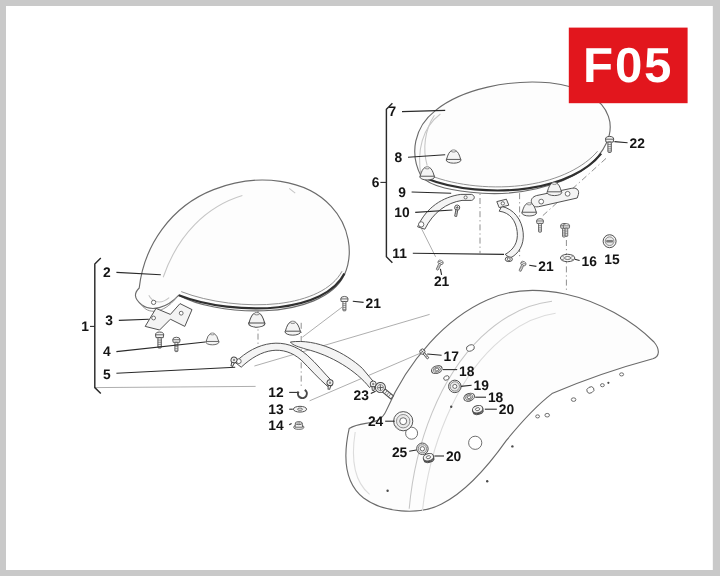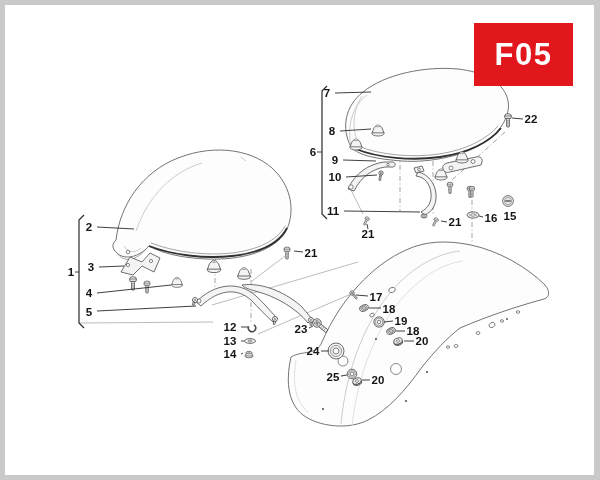--- a/index.html
+++ b/index.html
@@ -9,21 +9,21 @@
     font-family:"Liberation Sans", sans-serif;
   }
   #page{
     position:absolute;left:5px;top:5px;width:589px;height:470px;
     background:#ffffff;
   }
   #diagram-svg{position:absolute;left:0;top:0;width:600px;height:480px;}
   #page-code-badge{
     position:absolute;left:474px;top:23px;width:99px;height:63px;
     display:flex;align-items:center;justify-content:center;
-    font-weight:bold;font-size:31px;letter-spacing:1.5px;
+    font-weight:bold;font-size:41px;letter-spacing:1.5px;
     background:#e2161d;color:#fff;
   }
   
   .callout{font:bold 11.5px "Liberation Sans",sans-serif;fill:#141414;text-anchor:middle;}
   .leader{stroke:#2a2a2a;stroke-width:0.9;fill:none;}
   .brace{stroke:#2a2a2a;stroke-width:1.2;fill:none;}
   .axis{stroke:#8a8a8a;stroke-width:0.8;stroke-dasharray:5 2.5 1 2.5;fill:none;}
   .thin{stroke:#9f9f9f;stroke-width:0.7;fill:none;}
   .part{fill:#fdfdfd;stroke:#6b6b6b;stroke-width:0.95;}
   .part-lt{fill:none;stroke:#c6c6c6;stroke-width:0.9;}

